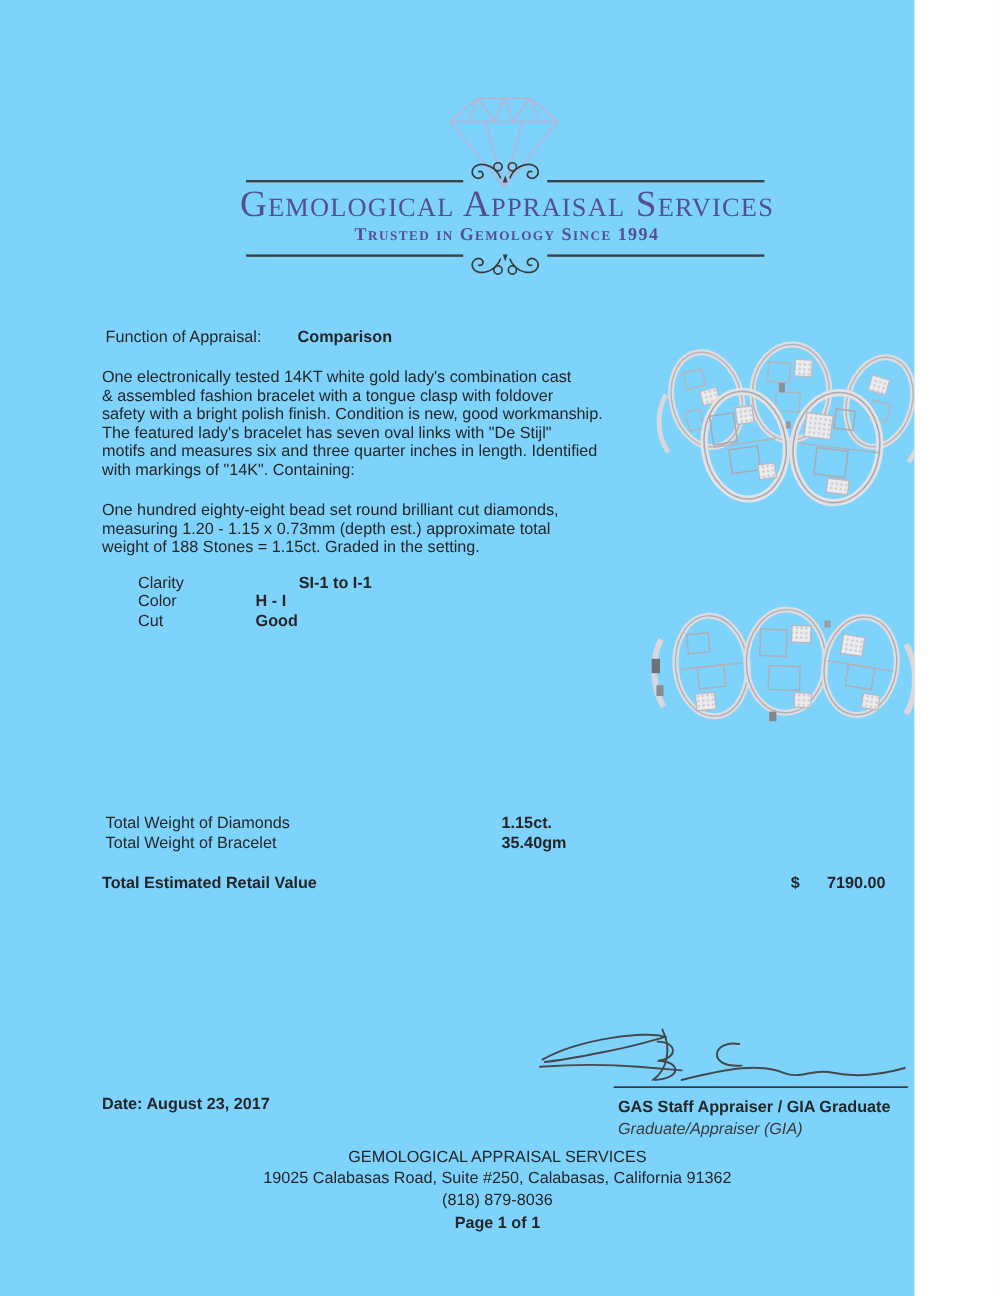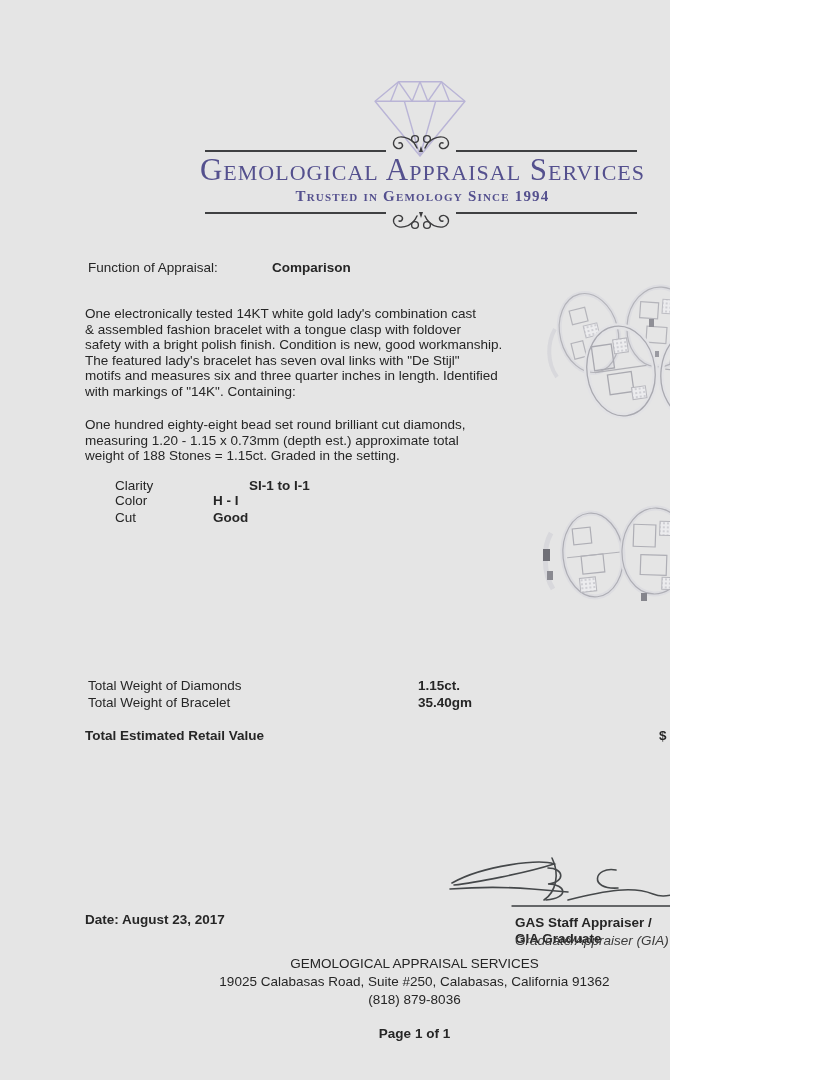--- a/index.html
+++ b/index.html
@@ -1,17 +1,17 @@
 <!DOCTYPE html>
 <html><head>
 <meta charset="utf-8">
 <style>
   html,body{margin:0;padding:0;background:#ffffff;}
   .page{
-    position:relative;width:670px;height:1080px;background:#e5e5e5;
+    position:relative;width:762px;height:1080px;background:#7dd3fc;
     font-family:"Liberation Sans",sans-serif;color:#262626;overflow:hidden;
   }
   .abs{position:absolute;}
 
   
   .logo-diamond{left:352px;top:70px;width:136px;height:88px;}
   .rule-row{left:205px;width:432px;height:26px;display:flex;align-items:center;}
   .rule-row .seg{flex:1;height:2px;background:#3f4042;}
   .rule-top{top:138px;}
   .rule-bottom{top:200px;}
@@ -44,21 +44,21 @@
   .tot-value{width:115px;font-weight:bold;}
   .retail-currency{left:659px;font-weight:bold;}
   .retail-amount{left:680px;width:58px;text-align:right;font-weight:bold;}
 
   
   .sig-svg{left:448px;top:856px;width:312px;height:54px;}
   .date-line{left:85px;top:912px;font-weight:bold;}
   .appraiser1{left:515px;top:915px;font-weight:bold;}
   .appraiser2{left:515px;top:933px;font-style:italic;color:#3a3a3a;}
   .footer{left:0;top:955px;width:829px;text-align:center;line-height:18px;}
-  .footer .pg{font-weight:bold;margin-top:16px;}
+  .footer .pg{font-weight:bold;margin-top:1px;}
 
   
   .photo1{left:543px;top:281px;width:228px;height:142px;}
   .photo2{left:537px;top:497px;width:234px;height:122px;}
 </style>
 </head>
 <body>
 
 <div class="page">
 
@@ -95,21 +95,21 @@
     <svg class="ornament down" viewBox="0 0 66 26" fill="none" stroke="#3c3c3e" stroke-width="1.4" stroke-linecap="round">
       <path d="M29,17 C24,5 9,3 6,10 C4,15 9,19 13,17 C16,15 14,11 11,12"></path>
       <path d="M37,17 C42,5 57,3 60,10 C62,15 57,19 53,17 C50,15 52,11 55,12"></path>
       <circle cx="27" cy="8" r="3.4"></circle>
       <circle cx="39" cy="8" r="3.4"></circle>
       <path d="M33,15 L31,21 L35,21 Z" fill="#3c3c3e" stroke="none"></path>
     </svg>
     <div class="seg"></div>
   </div>
 
-  <div class="abs txt info-row" style="top:260px;gap:24px;">
+  <div class="abs txt info-row" style="top:273px;">
     <span class="lbl">Function of Appraisal:</span>
     <span class="b">Comparison</span>
   </div>
 
   <div class="abs txt para" style="top:306px;">One electronically tested 14KT white gold lady's combination cast
 &amp; assembled fashion bracelet with a tongue clasp with foldover
 safety with a bright polish finish. Condition is new, good workmanship.
 The featured lady's bracelet has seven oval links with "De Stijl"
 motifs and measures six and three quarter inches in length. Identified
 with markings of "14K".  Containing:</div>

